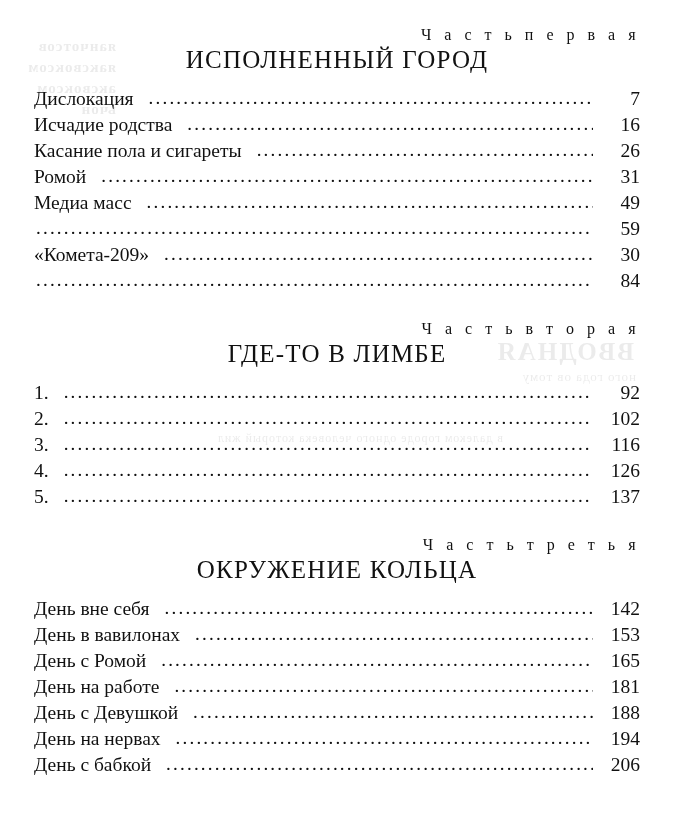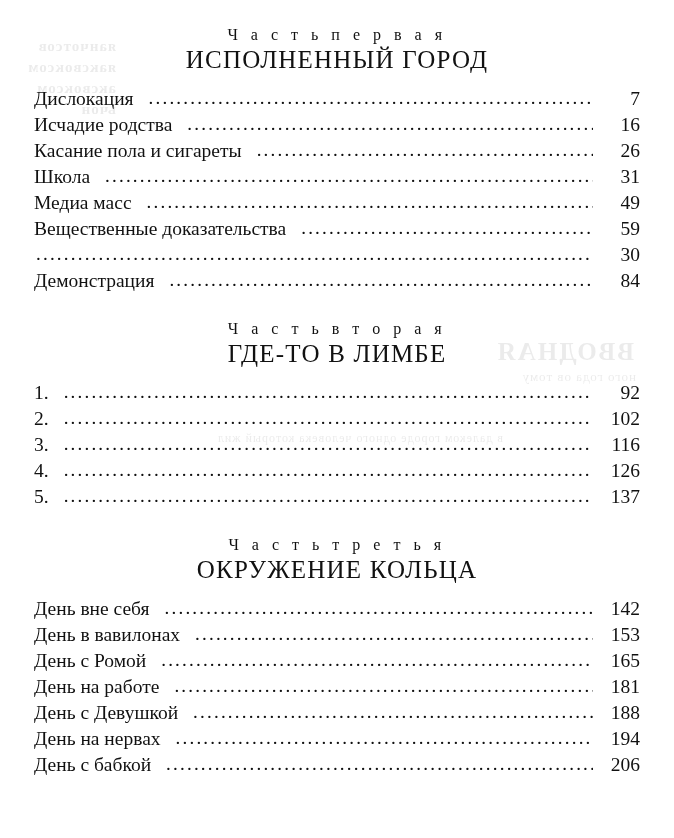--- a/index.html
+++ b/index.html
@@ -75,21 +75,21 @@
   h1.toc-title {
     font-size: 19px;
     font-weight: bold;
     letter-spacing: 1.6px;
     text-align: center;
     margin: 59px 0 0 0;
     line-height: 22px;
   }
 
   .part-label {
-    text-align: center;
+    text-align: right;
     font-size: 16px;
     letter-spacing: 4.5px;
     margin-top: 26px;
     margin-bottom: 2px;
     font-weight: normal;
   }
   .part-title {
     text-align: center;
     font-size: 25px;
     letter-spacing: 1.2px;
@@ -168,40 +168,39 @@
             <span class="e-title">Исчадие родства</span>
             <span class="e-dots">.......................................................................................</span>
             <span class="e-page">16</span>
           </li>
         <li>
             <span class="e-title">Касание пола и сигареты</span>
             <span class="e-dots">.......................................................................................</span>
             <span class="e-page">26</span>
           </li>
         <li>
-            <span class="e-title">Школа</span>
+            <span class="e-title">Ромой</span>
             <span class="e-dots">.......................................................................................</span>
             <span class="e-page">31</span>
           </li>
         <li>
             <span class="e-title">Медиа масс</span>
             <span class="e-dots">.......................................................................................</span>
             <span class="e-page">49</span>
           </li>
         <li>
-            <span class="e-title">Вещественные доказательства</span>
             <span class="e-dots">.......................................................................................</span>
             <span class="e-page">59</span>
           </li>
         <li>
+            <span class="e-title">«Комета-209»</span>
             <span class="e-dots">.......................................................................................</span>
             <span class="e-page">30</span>
           </li>
         <li>
-            <span class="e-title">Демонстрация</span>
             <span class="e-dots">.......................................................................................</span>
             <span class="e-page">84</span>
           </li>
       </ul>
     </div>
 
     <div class="section sec-2">
       <div class="part-label">Ч а с т ь   в т о р а я</div>
       <div class="part-title">ГДЕ-ТО В ЛИМБЕ</div>
       <ul class="entries">

